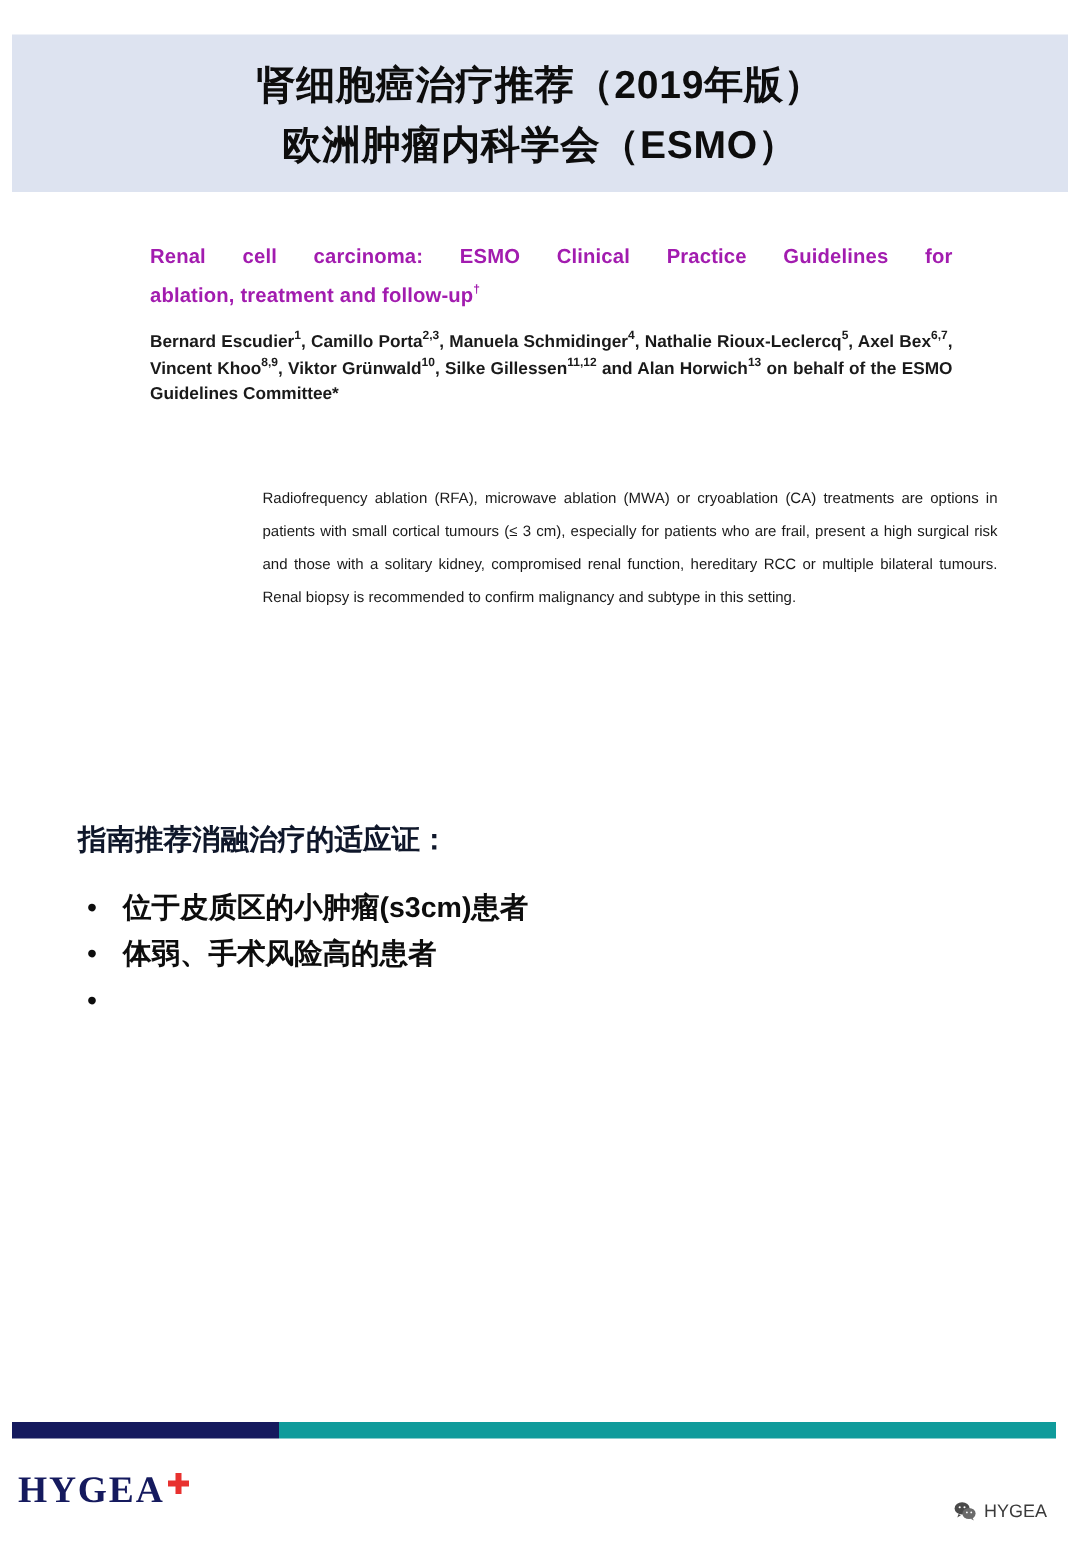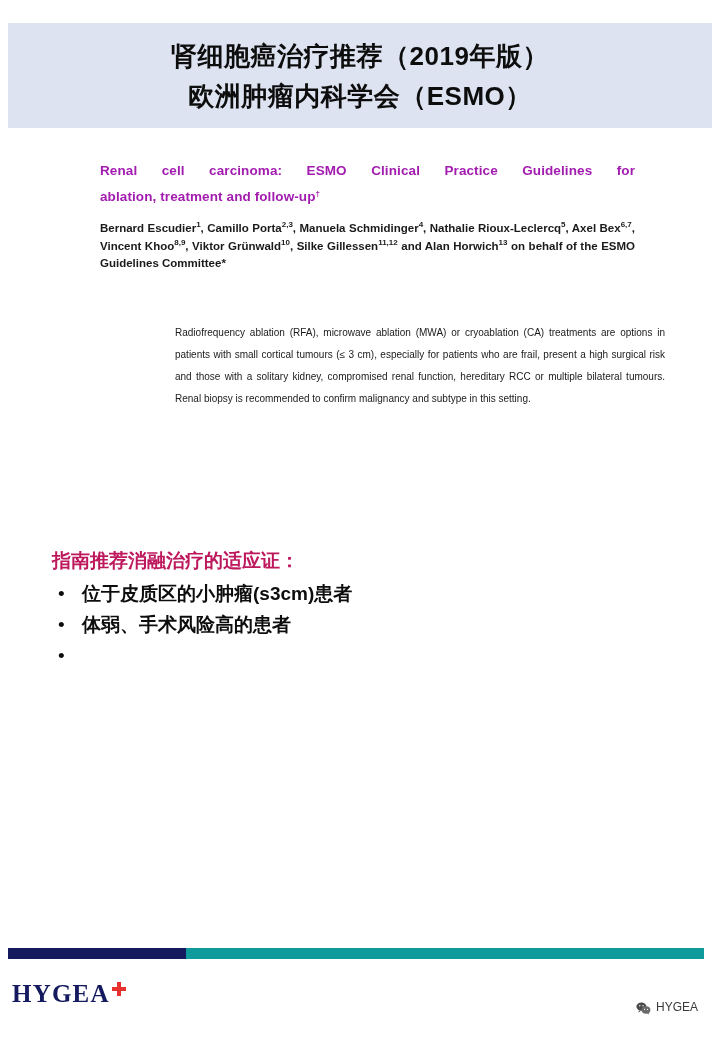--- a/index.html
+++ b/index.html
@@ -91,23 +91,23 @@
   
   .summary {
     position: absolute;
     left: 44px;
     top: 535px;
     width: 640px;
   }
   .summary-heading {
     font-size: 19px;
     font-weight: bold;
-    color: #be185d;
+    color: #0f172a;
     line-height: 31px;
-    margin-bottom: 2px;
+    margin-bottom: 14px;
     font-family: Liberation Serif, serif;
   }
   .bullet-row {
     display: flex;
     align-items: flex-start;
     line-height: 31px;
   }
   .bullet-dot {
     width: 30px;
     flex: 0 0 30px;

